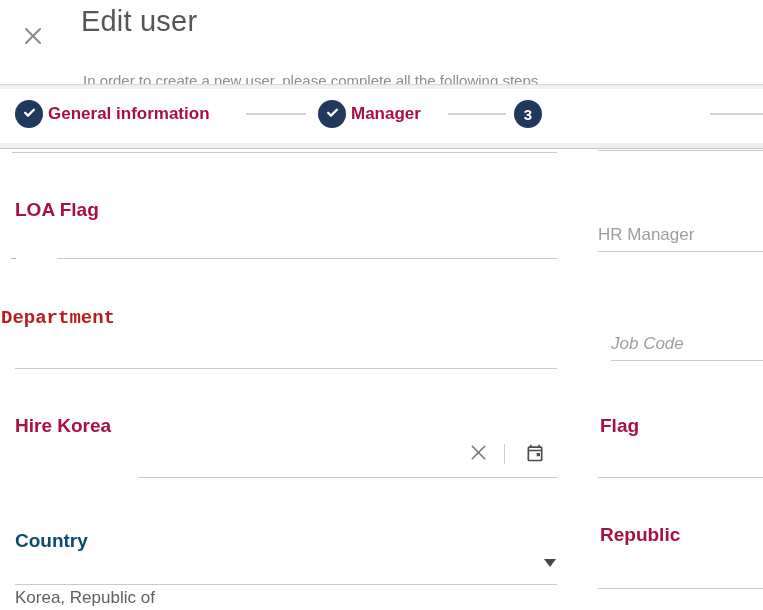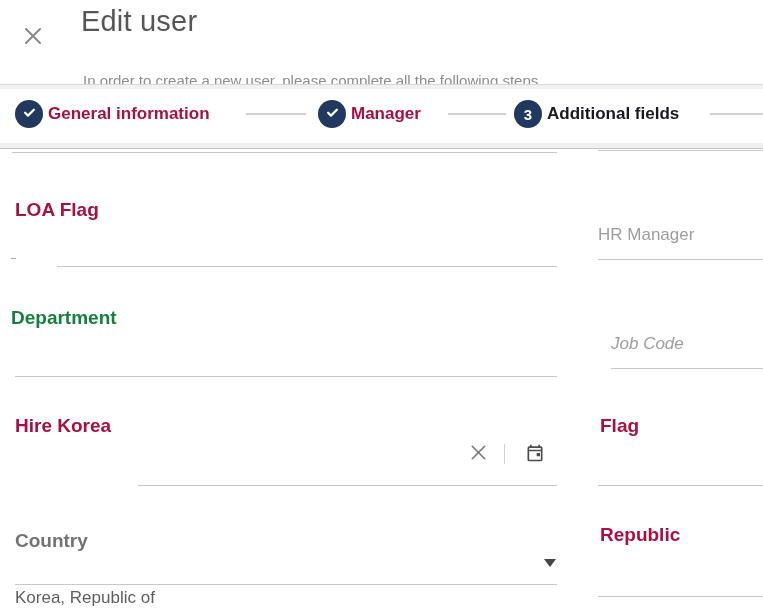--- a/index.html
+++ b/index.html
@@ -20,21 +20,21 @@
   .step-circle{position:absolute;top:100px;width:28px;height:28px;border-radius:50%;
     display:flex;align-items:center;justify-content:center;cursor:pointer;}
   .step-circle svg{width:15px;height:15px;}
   .step-num{color:#fff;font-size:15px;font-weight:700;}
   .step-label{position:absolute;top:104px;font-size:17px;font-weight:700;cursor:pointer;white-space:nowrap;}
   .connector{position:absolute;top:113px;height:2px;background:#d2d2d2;}
   
   .field-label{position:absolute;font-size:19px;font-weight:700;white-space:nowrap;}
   .underline{position:absolute;height:1px;background:#c9c9c9;}
   .text-input{position:absolute;border:none;outline:none;background:transparent;
-    font-family:"Liberation Sans", sans-serif;font-size:17px;color:#5f5f5f;padding:0 0 14px 0;
+    font-family:"Liberation Sans", sans-serif;font-size:17px;color:#5f5f5f;padding:0 0 6px 0;
     border-bottom:1px solid #c9c9c9;}
   .text-input::placeholder{color:#9e9e9e;opacity:1;}
   .tiny-dash{position:absolute;height:1px;background:#aeaeae;}
   .select-value{position:absolute;font-size:17px;color:#5f5f5f;white-space:nowrap;cursor:pointer;}
   .caret{position:absolute;width:0;height:0;border-left:6px solid transparent;
     border-right:6px solid transparent;border-top:8px solid #474747;cursor:pointer;}
   .icon-btn{position:absolute;width:22px;height:22px;display:flex;align-items:center;justify-content:center;
     background:none;border:none;padding:0;cursor:pointer;}
   .vdivider{position:absolute;width:1px;background:#cfcfcf;}
 </style>
@@ -71,36 +71,35 @@
         <path d="M5 12.5l4.5 4.5L19 7.5" stroke="#fff" stroke-width="3.6" fill="none" stroke-linecap="round" stroke-linejoin="round"></path>
       </svg>
     </span>
   </div>
   <div class="step-label" style="left:351px;color:#a8103e;">Manager</div>
   <div class="connector" style="left:448px;width:58px;"></div>
 
   <div class="step-circle" style="left:514px;background:#21395f;">
     <span class="step-num">3</span>
   </div>
-  <div class="step-label" style="left:547px;color:#191921;">Additional fields</div>
   <div class="connector" style="left:710px;width:53px;"></div>
 
   <div class="stepper-strip"></div>
   <div class="stepper-line"></div>
 
   <div class="underline" style="left:12px;top:152px;width:545px;"></div>
   <div class="underline" style="left:598px;top:150px;width:165px;"></div>
 
   <div class="field-label" style="left:15px;top:199px;color:#a8103e;">LOA Flag</div>
   <div class="tiny-dash" style="left:11px;top:258px;width:5px;"></div>
   <input class="text-input" style="left: 57px; top: 232px; width: 500px;" type="text" value="">
 
   <input class="text-input" style="left: 598px; top: 225px; width: 165px;" type="text" placeholder="HR Manager">
 
-  <div class="field-label" style="left:11px;top:307px;color:#15803d;">Department</div>
+  <div class="field-label" style="left:1px;top:307px;color:#b91c1c;font-family:Liberation Mono, monospace;">Department</div>
   <input class="text-input" style="left: 15px; top: 342px; width: 542px;" type="text" value="">
 
   <input class="text-input" style="left: 611px; top: 334px; width: 165px; font-style: italic;" type="text" placeholder="Job Code">
 
   <div class="field-label" style="left:15px;top:415px;color:#a8103e;">Hire Korea</div>
   <input class="text-input" style="left: 138px; top: 451px; width: 419px;" type="text" value="">
   <button class="icon-btn" style="left:467px;top:443px;">
     <span>
       <svg width="21" height="21" viewBox="0 0 22 22">
         <path d="M4.5 4.5 L17.5 17.5 M17.5 4.5 L4.5 17.5" stroke="#787878" stroke-width="1.7" fill="none" stroke-linecap="round"></path>
@@ -112,21 +111,21 @@
     <span>
       <svg width="20" height="20" viewBox="0 0 24 24" fill="#4c4c4c">
         <path d="M19 4h-1V2h-2v2H8V2H6v2H5a2 2 0 0 0-2 2v14a2 2 0 0 0 2 2h14a2 2 0 0 0 2-2V6a2 2 0 0 0-2-2zm0 16H5V10h14v10zM5 8V6h14v2H5zm9 4h4v4h-4v-4z"></path>
       </svg>
     </span>
   </button>
 
   <div class="field-label" style="left:600px;top:415px;color:#a8103e;">Flag</div>
   <input class="text-input" style="left: 598px; top: 451px; width: 165px;" type="text" value="">
 
-  <div class="field-label" style="left:15px;top:530px;color:#737373;">Country</div>
+  <div class="field-label" style="left:15px;top:530px;color:#0c4a6e;">Country</div>
   <div class="select-value" style="left:15px;top:588px;">Korea, Republic of</div>
   <div class="caret" style="left:544px;top:559px;"></div>
   <div class="underline" style="left:15px;top:584px;width:542px;"></div>
 
   <div class="field-label" style="left:600px;top:524px;color:#a8103e;">Republic</div>
   <input class="text-input" style="left: 598px; top: 562px; width: 165px;" type="text" value="">
 
 </div>
 
 </body></html>

